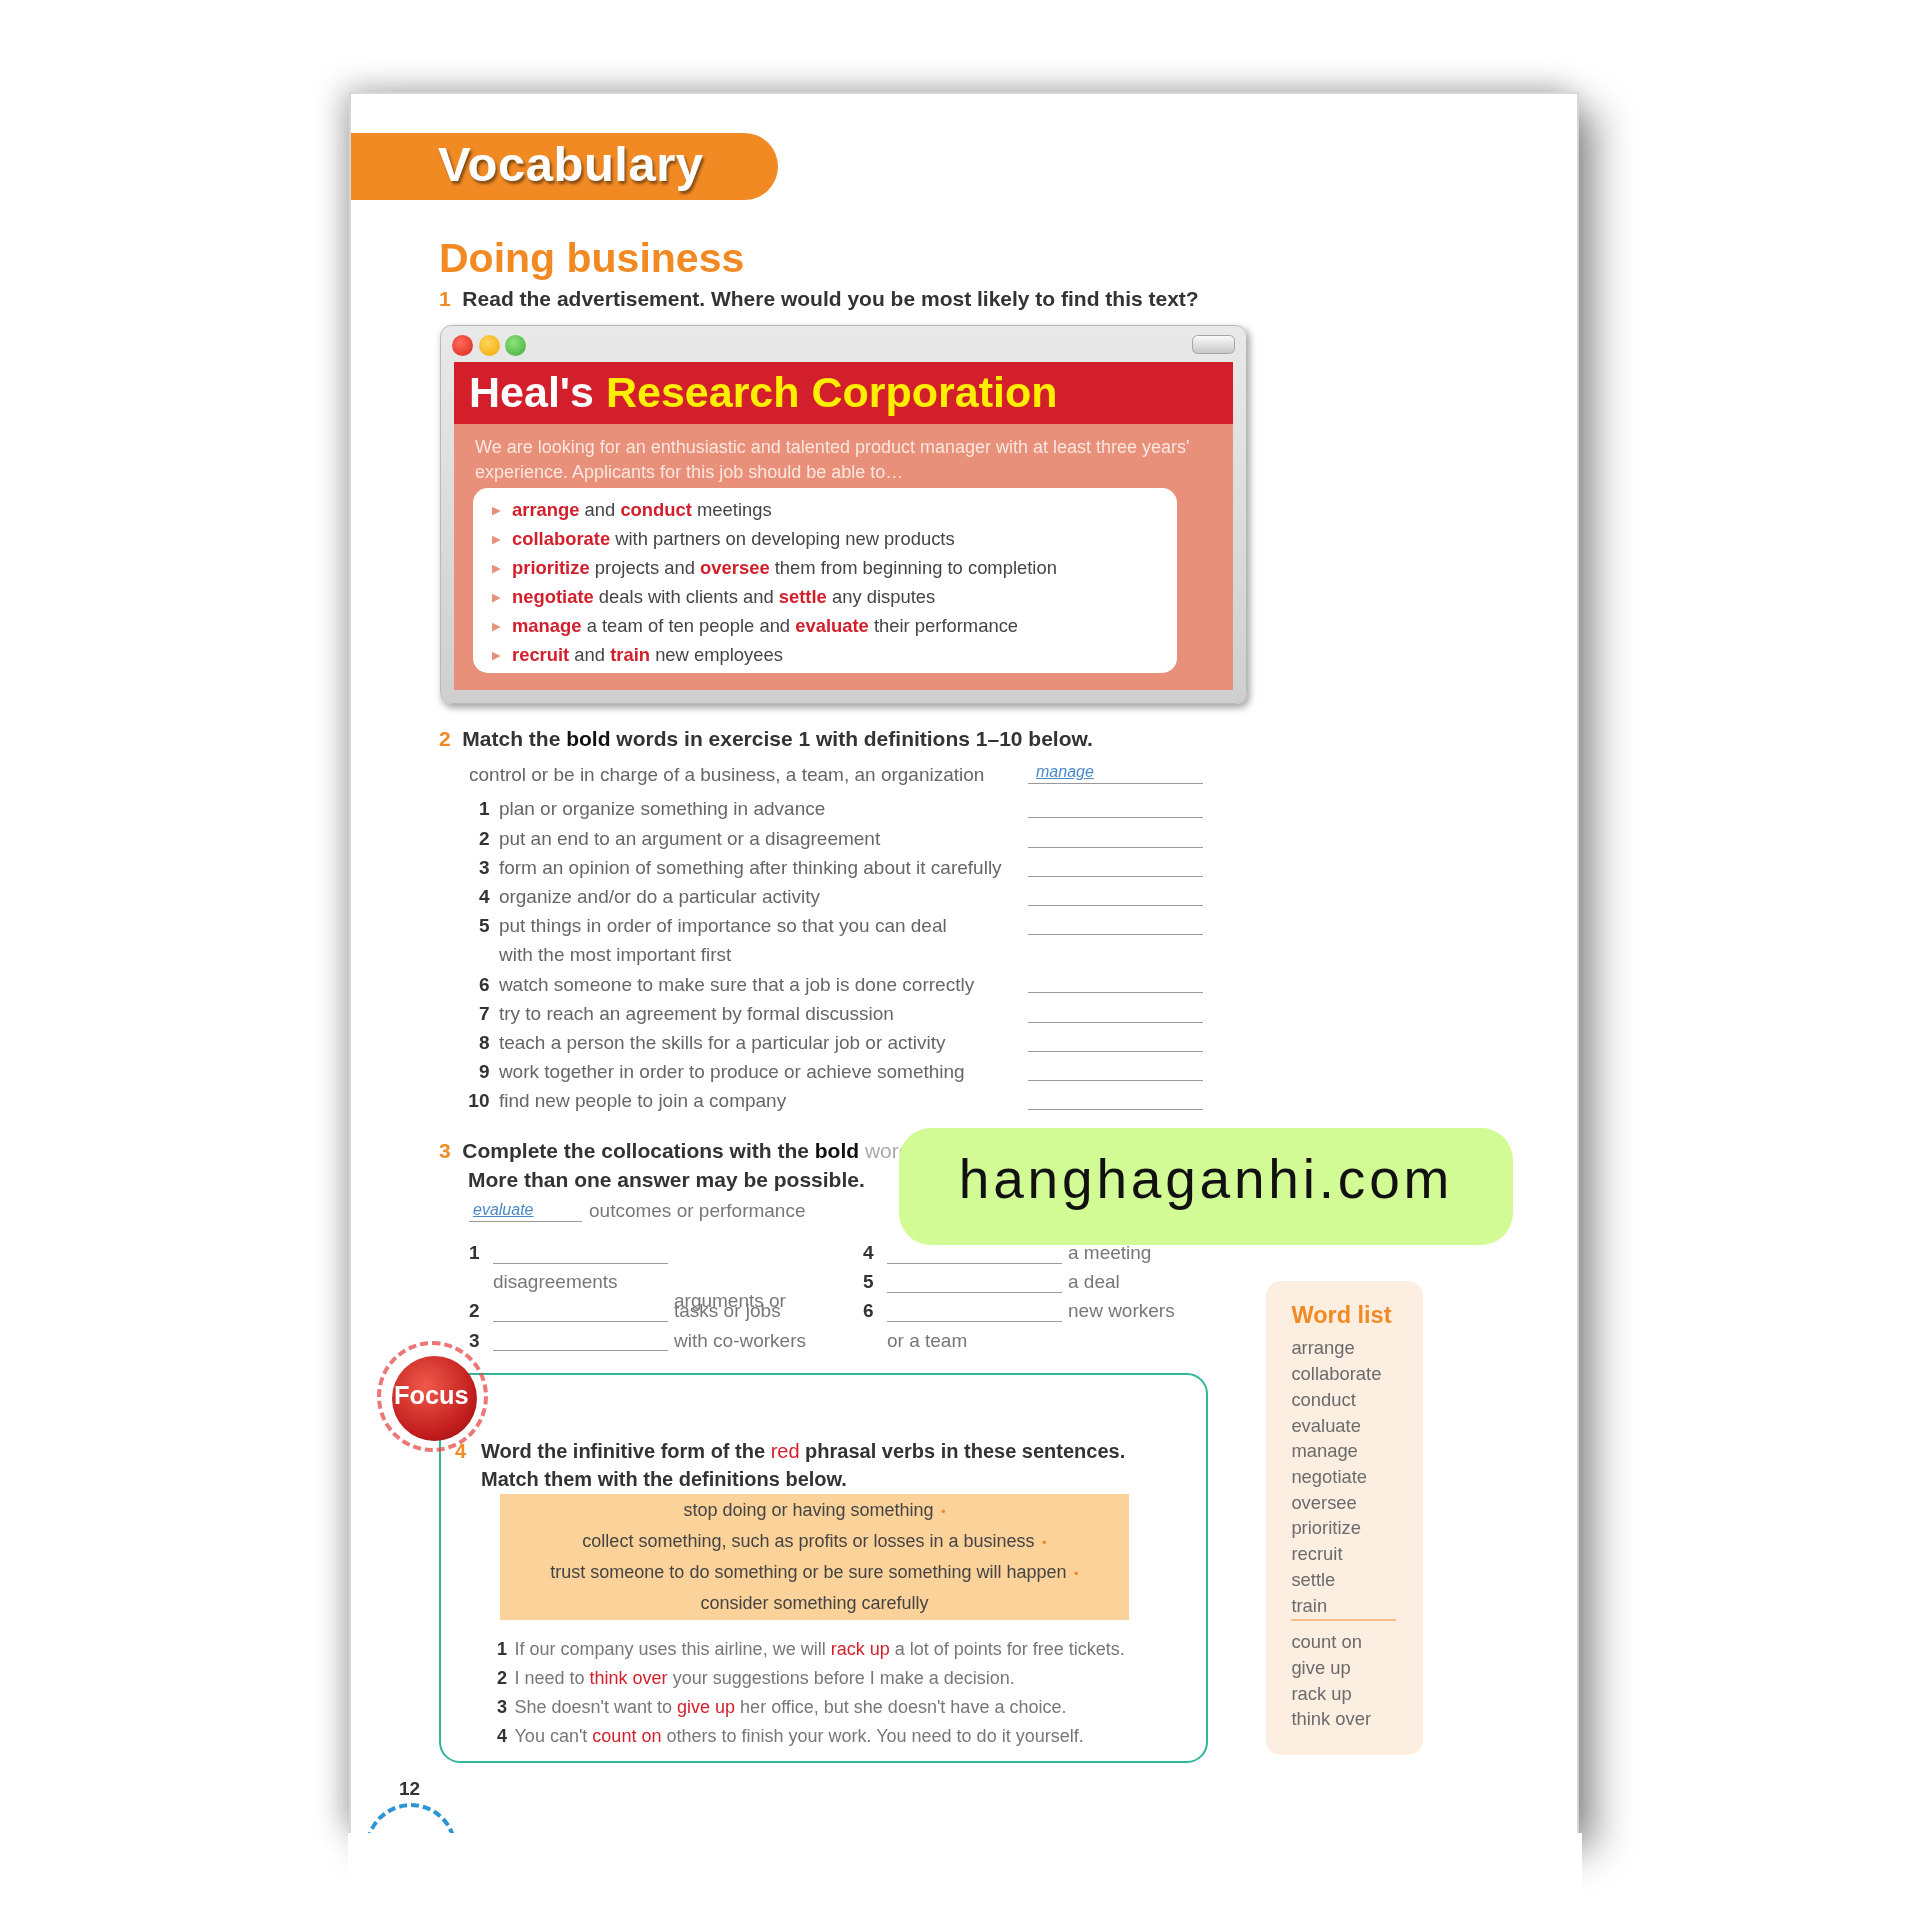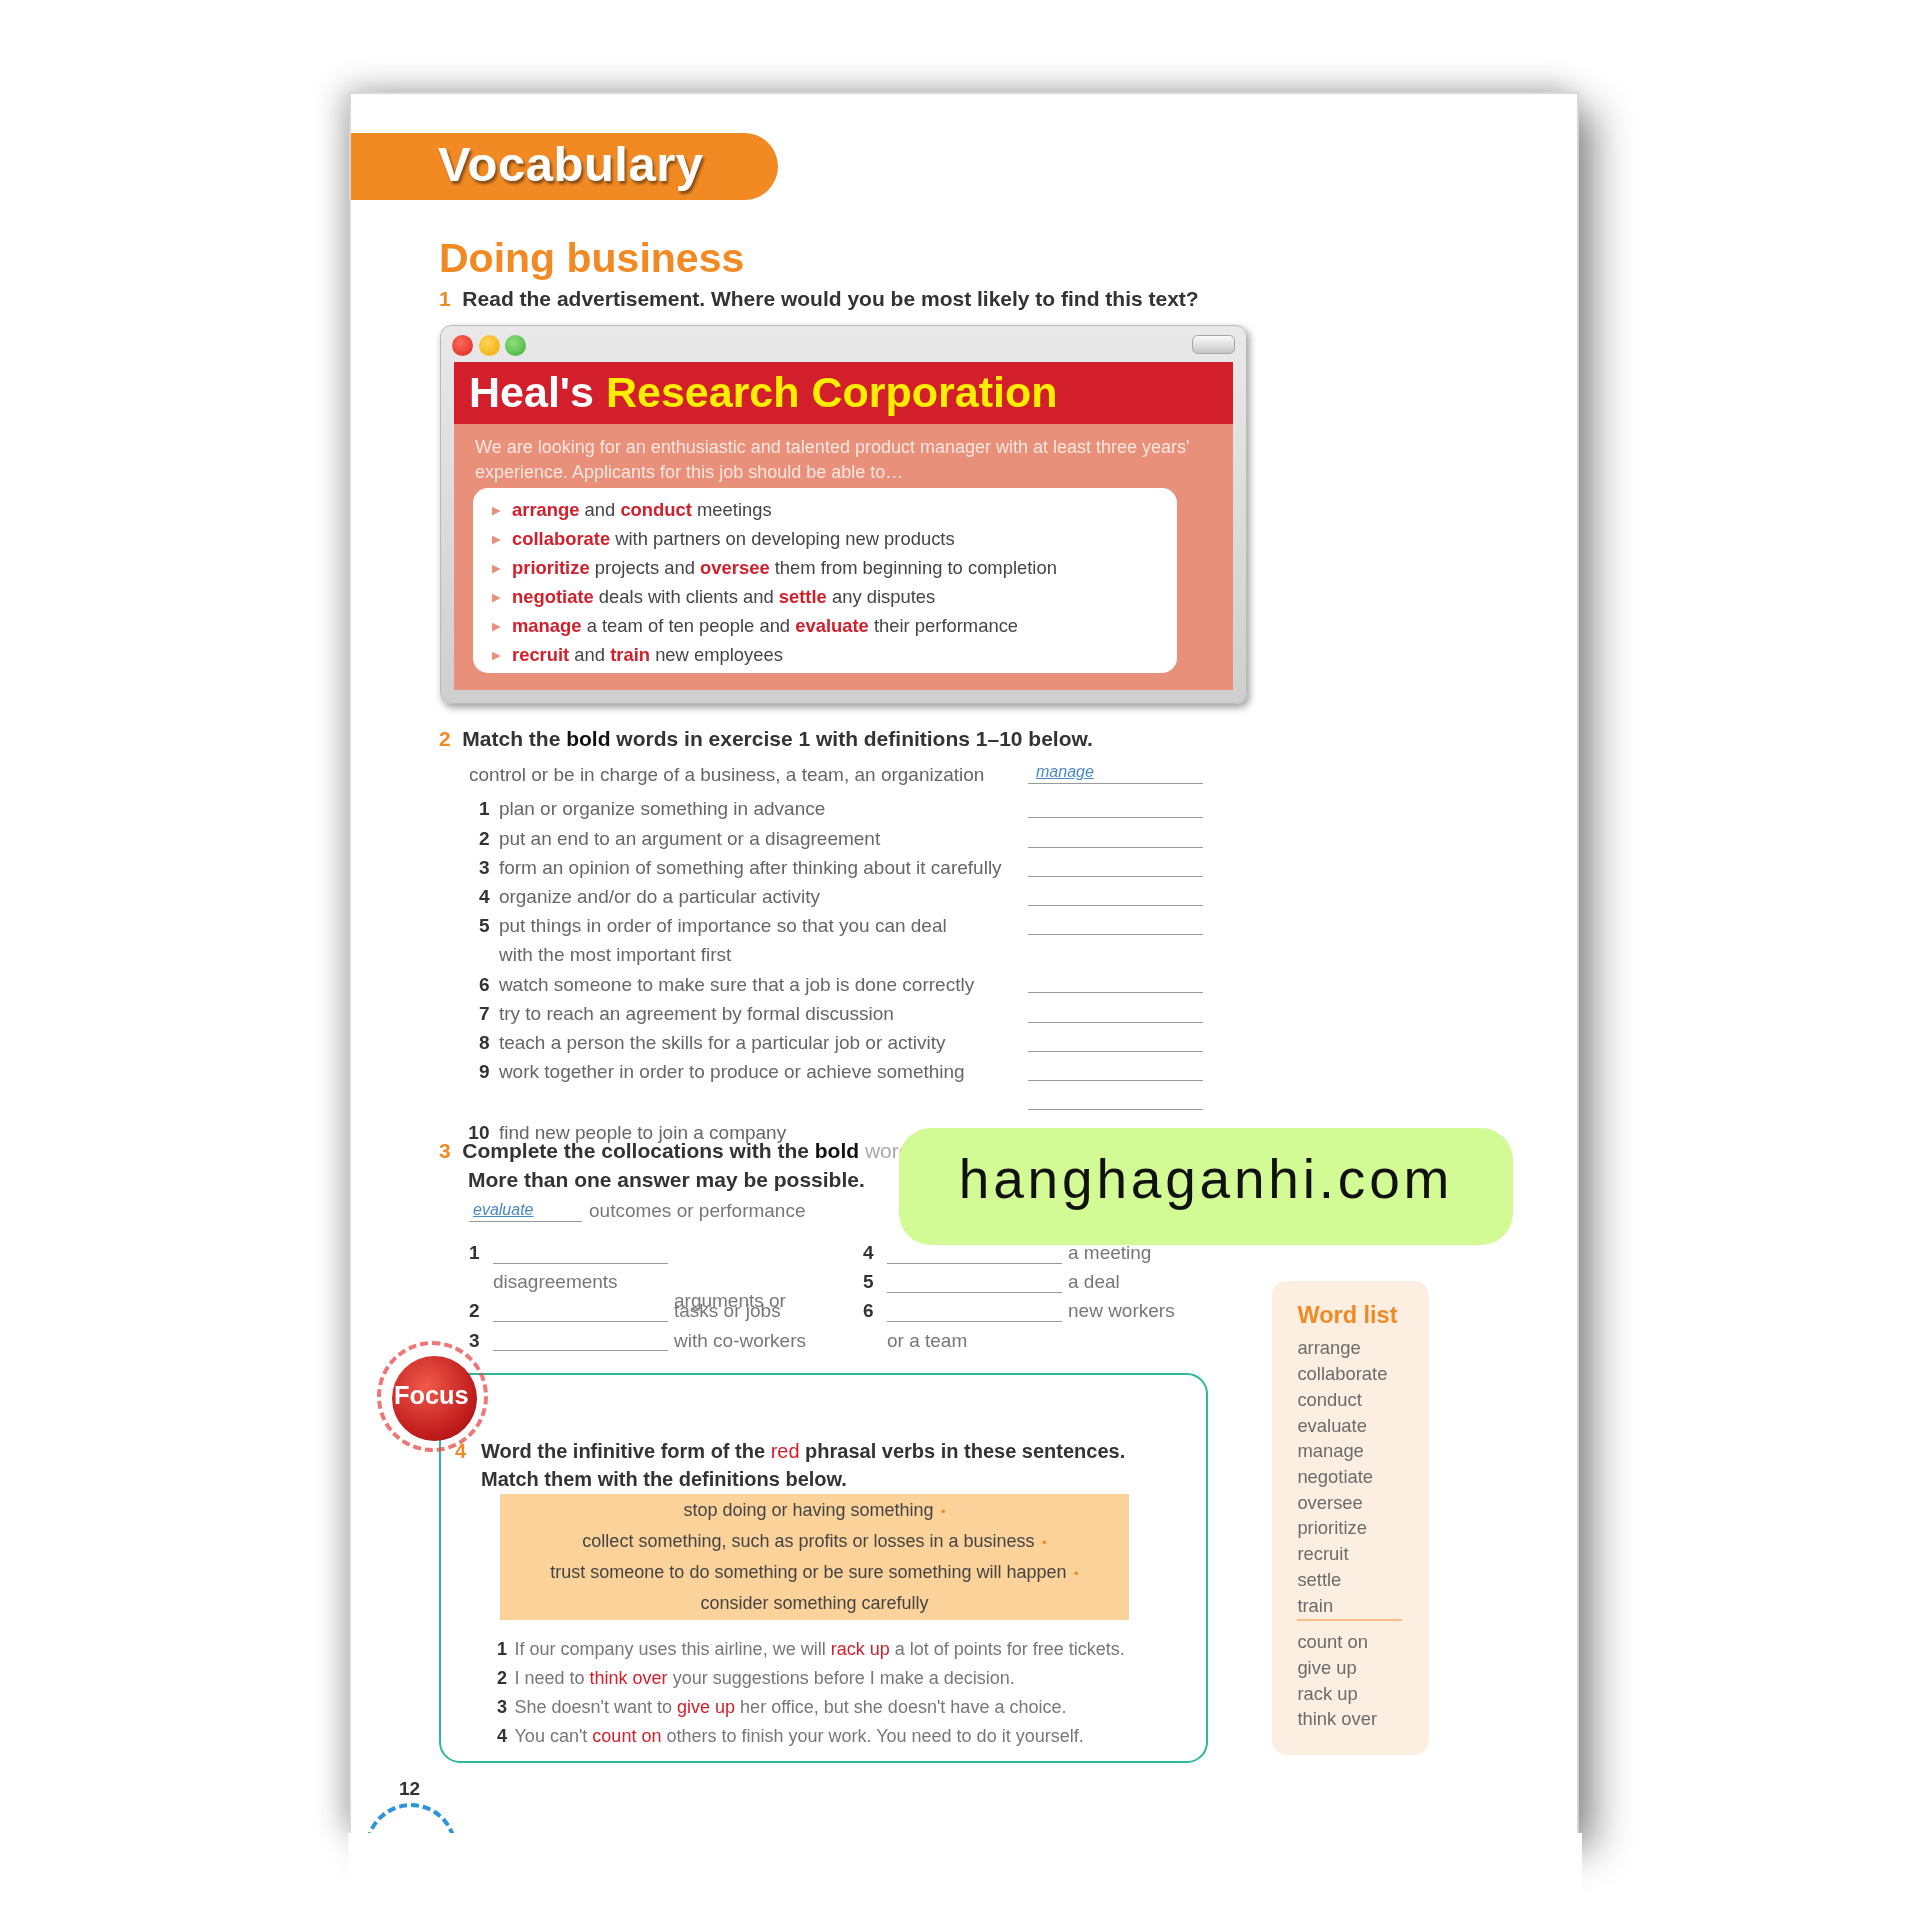--- a/index.html
+++ b/index.html
@@ -45,21 +45,21 @@
   .focus-ring { left:377px; top:1341px; width:111px; height:111px; border-radius:50%; border:4.7px dashed #e84a4a; box-sizing:border-box; opacity:0.75; }
   .focus-badge-text { position:absolute; left:1.9px; top:24.5px; font-size:25.4px; color:#fff; font-weight:bold; }
   .ex4-prompt { position:absolute; left:40px; top:62px; width:678px; font-size:20px; font-weight:bold; color:#333; line-height:28px; }
   .ex4-prompt .red { color:#d31f2b; font-weight:normal; }
   .defs-box { position:absolute; left:59px; top:119px; width:629px; height:126px; background:#fcd29b; }
   .defs-line { text-align:center; font-size:18px; color:#444; height:29px; line-height:29px; margin-top:1.9px; }
   .defs-line .b { color:#f28a24; font-size:13px; margin-left:7.5px; }
   .sent { position:absolute; left:56px; font-size:18px; color:#777; white-space:nowrap; }
   .sent .n { font-weight:bold; color:#333; margin-right:7.5px; }
   .sent .pv { color:#d31f2b; }
-  .wordlist { left:1266px; top:1281px; width:157px; height:474px; background:#fdeee2; border-radius:15px;margin-left:6px; }
+  .wordlist { left:1266px; top:1281px; width:157px; height:474px; background:#fdeee2; border-radius:15px; }
   .wl-title { position:absolute; left:25.4px; top:21px; font-size:23.5px; font-weight:bold; color:#f28a24; }
   .wl-item { position:absolute; left:25.4px; font-size:18.4px; color:#6b6b6b; }
   .wl-sep { position:absolute; left:25.4px; top:338px; width:105px; border-top:2.8px solid #f4be84; }
   .page-num { left:399px; top:1778px; font-size:19px; font-weight:bold; color:#333; }
   .cd-arc { left:365px; top:1803px; width:92px; height:92px; border-radius:50%; border:4.7px dashed #2d95d6; box-sizing:border-box; }
   .clip-bottom { left:348px; top:1833px; width:1234px; height:113px; background:#fff; }
 </style>
 </head>
 <body>
 
@@ -152,21 +152,21 @@
     <div class="blank" style="left: 1028px; top: 934px; width: 175px;"></div>
     <div class="def-row" style="top: 944px; left: 499px;">with the most important first</div>
     <div class="def-row" style="top: 974px;"><span class="n">6</span><span>watch someone to make sure that a job is done correctly</span></div>
     <div class="blank" style="left: 1028px; top: 992px; width: 175px;"></div>
     <div class="def-row" style="top: 1003px;"><span class="n">7</span><span>try to reach an agreement by formal discussion</span></div>
     <div class="blank" style="left: 1028px; top: 1022px; width: 175px;"></div>
     <div class="def-row" style="top: 1032px;"><span class="n">8</span><span>teach a person the skills for a particular job or activity</span></div>
     <div class="blank" style="left: 1028px; top: 1051px; width: 175px;"></div>
     <div class="def-row" style="top: 1061px;"><span class="n">9</span><span>work together in order to produce or achieve something</span></div>
     <div class="blank" style="left: 1028px; top: 1080px; width: 175px;"></div>
-    <div class="def-row" style="top: 1090px; margin-top: 32px;"><span class="n">10</span><span>find new people to join a company</span></div>
+    <div class="def-row" style="top: 1090px;"><span class="n">10</span><span>find new people to join a company</span></div>
     <div class="blank" style="left: 1028px; top: 1109px; width: 175px;"></div>
   </div>
 
 <div class="abs ex-prompt" style="left:439px; top:1136px; line-height:29px;">
   <span class="ex-num">3</span>&nbsp;
   <span>Complete the collocations with the </span><span style="font-weight:900;color:#111;">bold</span><span style="color:#aaa;font-weight:normal;"> words in exercise 1.</span><br>
   <span style="margin-left:29px;">More than one answer may be possible.</span>
 </div>
 <div id="ex3">
     <div class="blank" style="left: 469px; top: 1221px; width: 113px;"></div>

